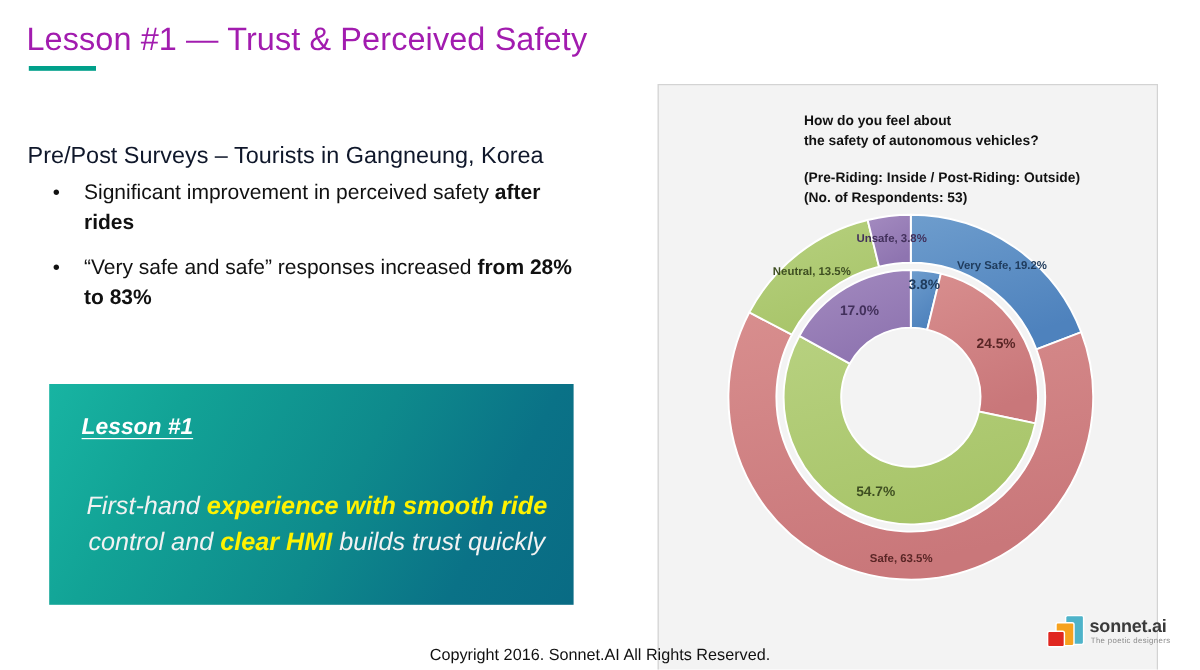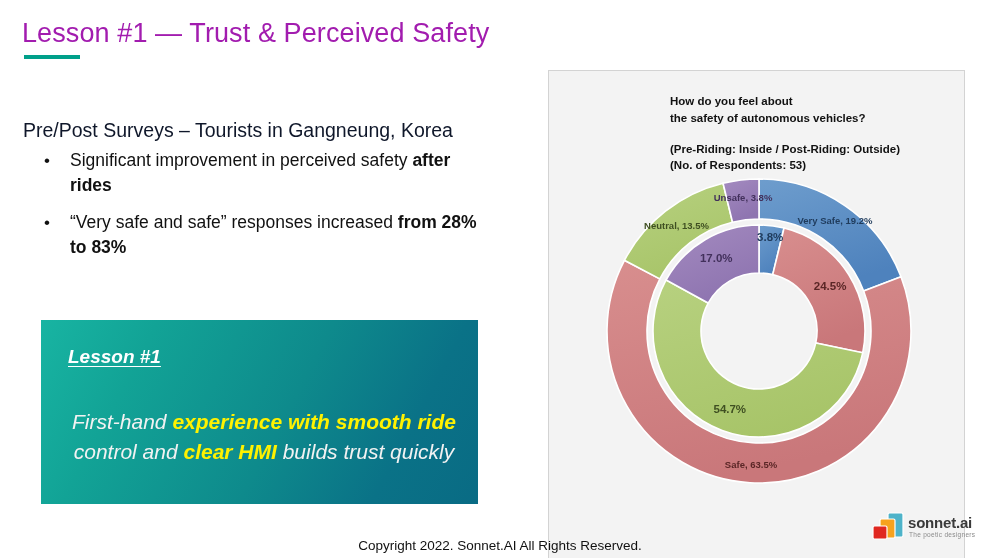--- a/index.html
+++ b/index.html
@@ -165,21 +165,21 @@
             <text x="112.24052107696883" y="86.19766973166873" text-anchor="middle" class="seg-lab" font-size="11.5" fill="#42305b">17.0%</text>
             <text x="231.01403918298536" y="48.14663191779073" text-anchor="middle" class="seg-lab" font-size="9.5" fill="#1f3b5c">Very Safe, 19.2%</text>
             <text x="147.00625393371712" y="292.2613547472804" text-anchor="middle" class="seg-lab" font-size="9.5" fill="#5a2626">Safe, 63.5%</text>
             <text x="72.53822639599105" y="52.87776799328101" text-anchor="middle" class="seg-lab" font-size="9.5" fill="#3f4f22">Neutral, 13.5%</text>
             <text x="139.04098054728746" y="25.453730987644974" text-anchor="middle" class="seg-lab" font-size="9.5" fill="#42305b">Unsafe, 3.8%</text>
           </g>
       </svg>
     </div>
   </div>
 
-  <div id="foot-copy">Copyright 2022. Sonnet.AI All Rights Reserved.</div>
+  <div id="foot-copy">Copyright 2016. Sonnet.AI All Rights Reserved.</div>
 
   <div id="logo">
     <svg width="34" height="30" viewBox="0 0 34 30">
       <rect x="16" y="1" width="15" height="24" rx="1.5" fill="#4EB3C9"></rect>
       <rect x="16" y="1" width="15" height="24" rx="1.5" fill="none" stroke="#ffffff" stroke-width="1.2"></rect>
       <rect x="8" y="7" width="15" height="19" rx="1.5" fill="#F6A21E"></rect>
       <rect x="8" y="7" width="15" height="19" rx="1.5" fill="none" stroke="#ffffff" stroke-width="1.2"></rect>
       <rect x="1" y="14" width="14" height="13" rx="1.5" fill="#E02720"></rect>
       <rect x="1" y="14" width="14" height="13" rx="1.5" fill="none" stroke="#ffffff" stroke-width="1.2"></rect>
     </svg>

